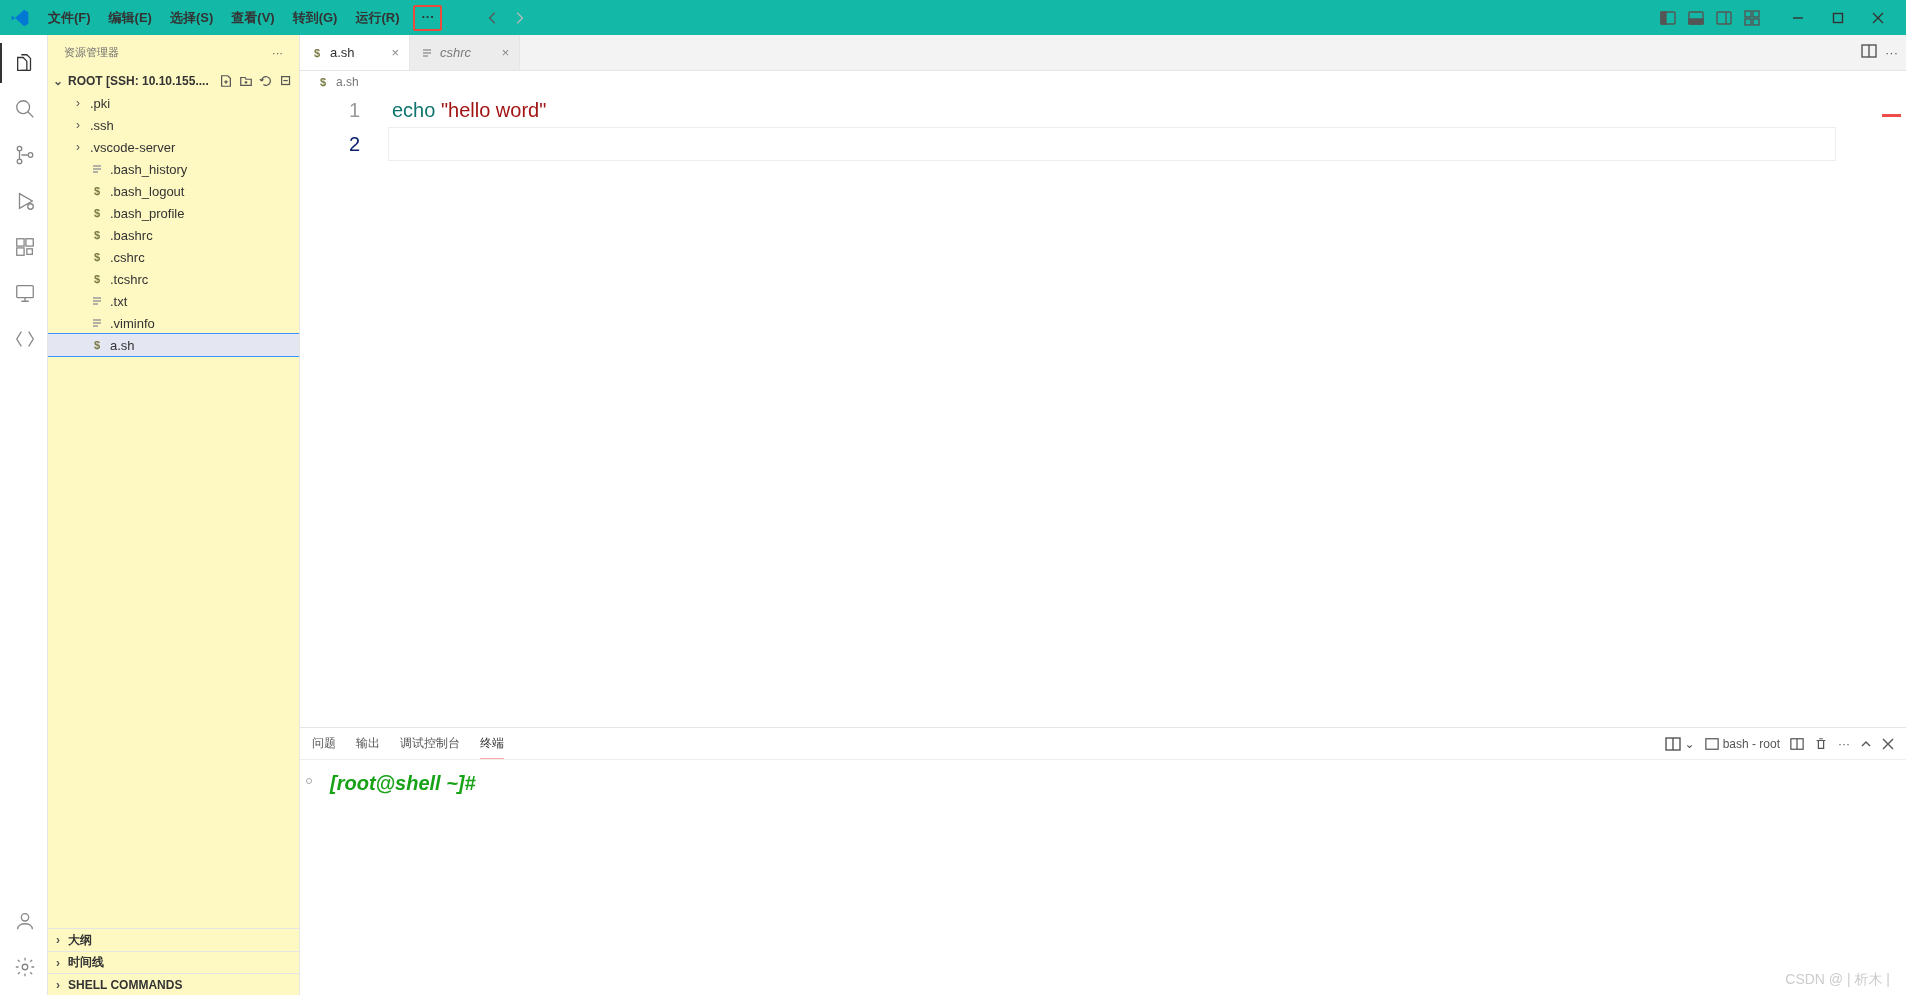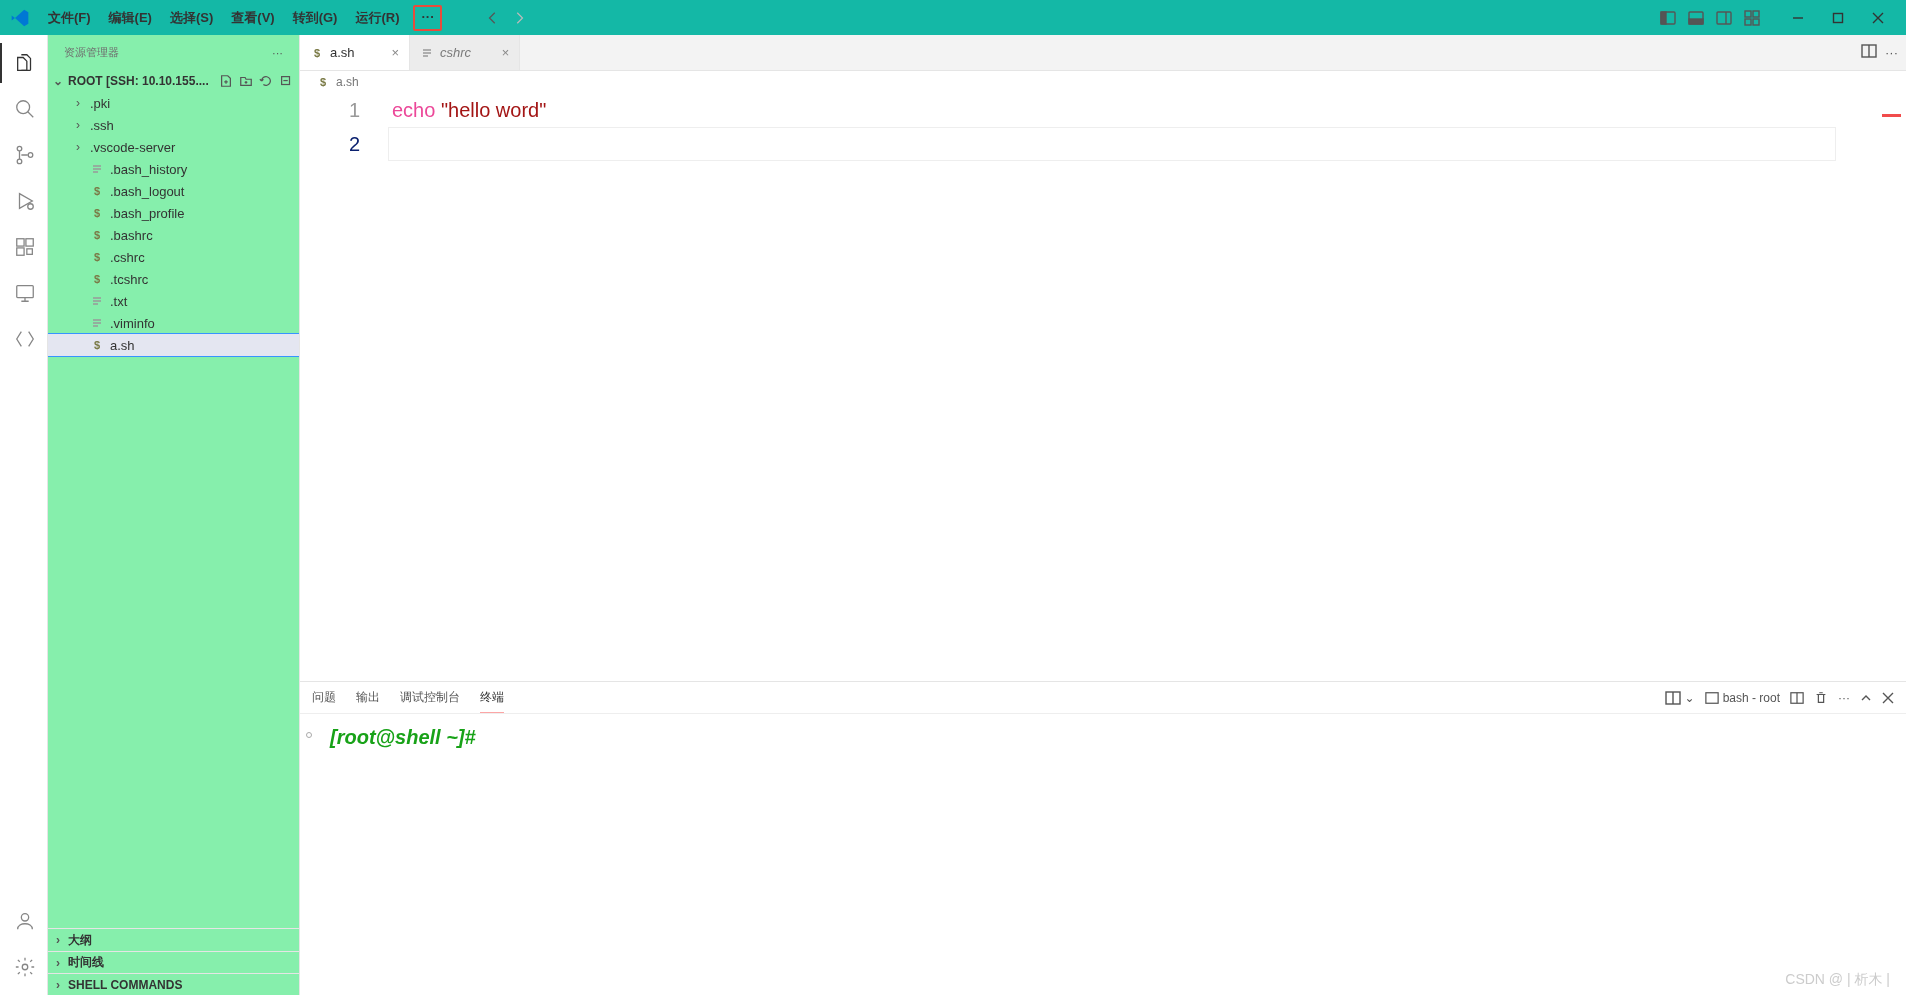--- a/index.html
+++ b/index.html
@@ -17,21 +17,21 @@
 .titlebar-right { display:flex; gap:8px; margin-left:auto; align-items:center; }
 .tb-icon { width:20px; height:20px; display:flex; align-items:center; justify-content:center; color:#555; cursor:pointer; }
 .win-controls { display:flex; gap:0; margin-left:8px; }
 .win-btn { width:40px; height:28px; display:flex; align-items:center; justify-content:center; cursor:pointer; }
 .main { display:flex; height:calc(100% - 35px); }
 .activitybar { width:48px; background:#fff; border-right:1px solid #e5e5e5; display:flex; flex-direction:column; align-items:center; padding-top:8px; gap:6px; }
 .act-item { width:48px; height:40px; display:flex; align-items:center; justify-content:center; color:#868686; cursor:pointer; border-left:2px solid transparent; }
 .act-item.active { color:#333; border-left:2px solid #333; }
 .act-item svg{width:22px;height:22px;}
 .act-bottom { margin-top:auto; margin-bottom:8px; display:flex; flex-direction:column; gap:6px; }
-.sidebar { width:252px; background:#86efac; border-right:1px solid #e5e5e5; display:flex; flex-direction:column; }
+.sidebar { width:252px; background:#fef9c3; border-right:1px solid #e5e5e5; display:flex; flex-direction:column; }
 .sidebar-header { height:35px; display:flex; align-items:center; padding:0 16px; font-size:11px; color:#6f6f6f; justify-content:space-between; }
 .sb-more{color:#555;cursor:pointer;}
 .explorer-root { height:22px; display:flex; align-items:center; padding:0 4px; font-size:12px; font-weight:bold; gap:4px; }
 .root-actions { margin-left:auto; display:flex; gap:2px; }
 .root-actions span{width:18px;height:18px;display:flex;align-items:center;justify-content:center;cursor:pointer;color:#555;}
 .tree { flex:1; overflow:auto; }
 .tree-row { height:22px; display:flex; align-items:center; padding-left:24px; font-size:13px; cursor:pointer; gap:6px; }
 .tree-row.selected { background:#e4e6f1; outline:1px solid #3794ff; }
 .chev { width:12px; color:#555; font-size:12px; display:inline-block; text-align:center; }
 .file-ic { width:14px; height:14px; display:inline-flex; align-items:center; justify-content:center; font-size:11px; }
@@ -46,25 +46,25 @@
 .tab.active { background:#fff; color:#333; }
 .tab .close{margin-left:auto;color:#888;}
 .tab.italic{font-style:italic;}
 .tabs-right { margin-left:auto; display:flex; align-items:center; padding:0 8px; gap:8px; color:#555; }
 .breadcrumb { height:22px; display:flex; align-items:center; padding:0 16px; font-size:12px; color:#777; gap:6px; }
 .code-area { flex:1; position:relative; font-family:Consolas,"Courier New",monospace; font-size:20px; line-height:34px; overflow:hidden; }
 .gutter { position:absolute; left:0; top:0; width:80px; text-align:right; color:#237893; padding-right:20px; }
 .gutter .ln{color:#999;}
 .gutter .ln.active{color:#0b216f;}
 .code-lines { position:absolute; left:92px; top:0; right:0; }
-.code-lines .echo{color:#ec4899;}
+.code-lines .echo{color:#0f766e;}
 .code-lines .str{color:#a31515;}
 .current-line { position:absolute; left:88px; right:70px; height:34px; top:34px; border:1px solid #eee; }
 .minimap-ann { position:absolute; right:6px; top:4px; color:#f14c4c; font-size:10px; letter-spacing:-1px; }
-.panel { height:314px; border-top:1px solid #e5e5e5; display:flex; flex-direction:column; }
+.panel { height:268px; border-top:1px solid #e5e5e5; display:flex; flex-direction:column; }
 .panel-tabs { height:32px; display:flex; align-items:center; padding:0 12px; gap:20px; font-size:12px; color:#555; border-bottom:1px solid #eee; }
 .ptab { padding:6px 0; cursor:pointer; }
 .ptab.active { border-bottom:1px solid #fca5a5; color:#333; }
 .panel-right { margin-left:auto; display:flex; align-items:center; gap:10px; color:#555; }
 .panel-right .pi{cursor:pointer;display:flex;align-items:center;gap:4px;}
 .term-body { flex:1; padding:12px 16px; font-family:Consolas,"Courier New",monospace; font-size:20px; position:relative;font-style:italic; }
 .term-circle { position:absolute; left:6px; top:18px; width:6px; height:6px; border:1px solid #aaa; border-radius:50%; }
 .prompt { color:#18a218; font-weight:bold; margin-left:14px; }
 .watermark { position:absolute; right:16px; bottom:6px; font-size:14px; color:#ccc; }
 svg{stroke:currentColor;fill:none;stroke-width:1.4;}

